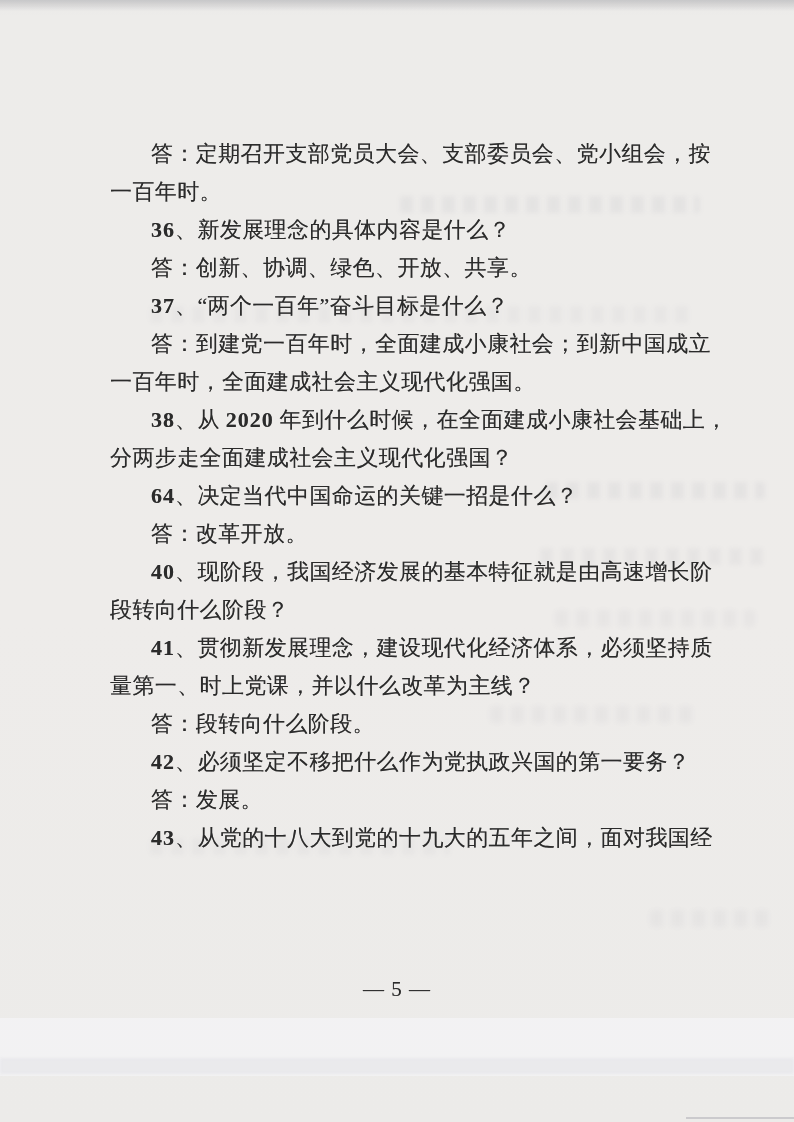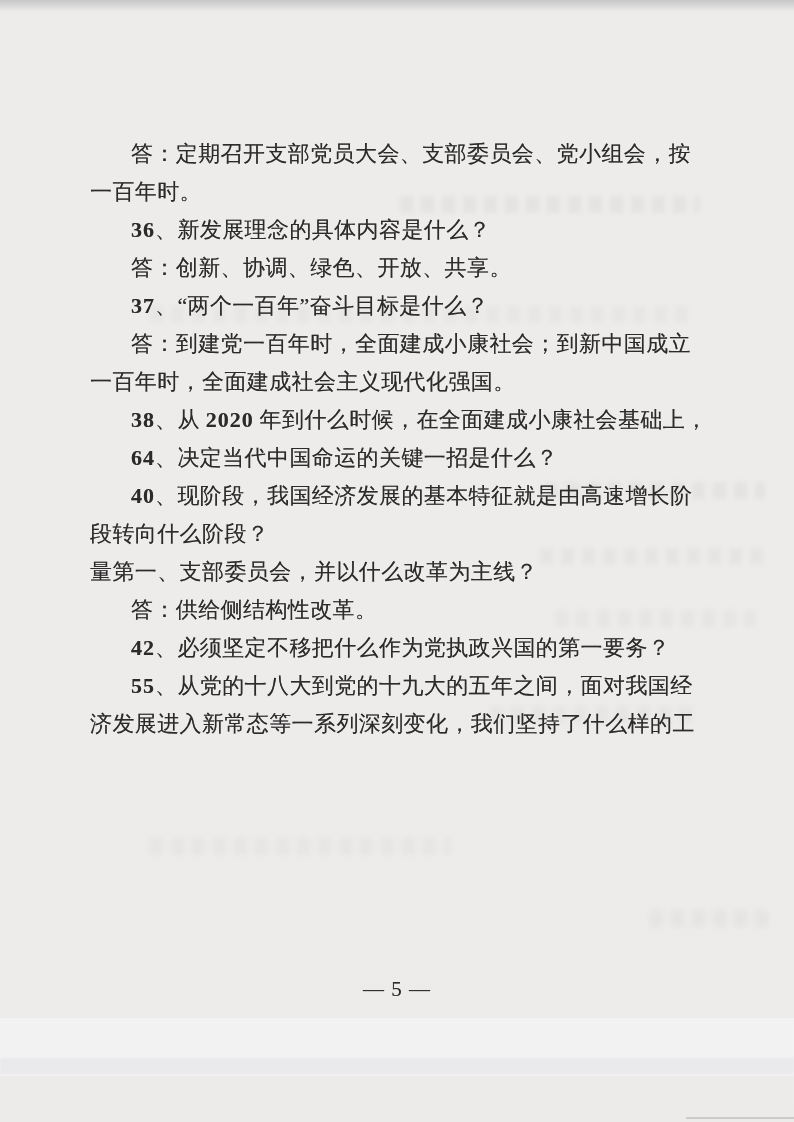--- a/index.html
+++ b/index.html
@@ -48,21 +48,21 @@
     position: absolute;
     right: 0;
     bottom: 3px;
     width: 108px;
     height: 2px;
     background: #cbcacd;
   }
   
   .body-text {
     position: absolute;
-    left: 90px;
+    left: 110px;
     top: 135px;
     width: 616px;
     font-size: 22px;
     line-height: 38px;
     letter-spacing: 0.4px;
     color: #2b2b2b;
     text-shadow: 0 0 0.5px rgba(43,43,43,0.55);
   }
   .line {
     height: 38px;
@@ -115,28 +115,31 @@
 
   <div class="body-text" id="doc-lines">
       <div class="line indent"><span>答：定期召开支部党员大会、支部委员会、党小组会，按</span></div>
       <div class="line"><span>一百年时。</span></div>
       <div class="line indent"><span class="num">36</span><span>、新发展理念的具体内容是什么？</span></div>
       <div class="line indent"><span>答：创新、协调、绿色、开放、共享。</span></div>
       <div class="line indent"><span class="num">37</span><span>、“两个一百年”奋斗目标是什么？</span></div>
       <div class="line indent"><span>答：到建党一百年时，全面建成小康社会；到新中国成立</span></div>
       <div class="line"><span>一百年时，全面建成社会主义现代化强国。</span></div>
       <div class="line indent"><span class="num">38</span><span>、从 </span><span class="num">2020</span><span> 年到什么时候，在全面建成小康社会基础上，</span></div>
+      <div class="line"><span>分两步走全面建成社会主义现代化强国？</span></div>
       <div class="line indent"><span class="num">64</span><span>、决定当代中国命运的关键一招是什么？</span></div>
+      <div class="line indent"><span>答：改革开放。</span></div>
       <div class="line indent"><span class="num">40</span><span>、现阶段，我国经济发展的基本特征就是由高速增长阶</span></div>
       <div class="line"><span>段转向什么阶段？</span></div>
-      <div class="line"><span>量第一、支部委员会，并以什么改革为主线？</span></div>
-      <div class="line indent"><span>答：供给侧结构性改革。</span></div>
+      <div class="line indent"><span class="num">41</span><span>、贯彻新发展理念，建设现代化经济体系，必须坚持质</span></div>
+      <div class="line"><span>量第一、时上党课，并以什么改革为主线？</span></div>
+      <div class="line indent"><span>答：段转向什么阶段。</span></div>
       <div class="line indent"><span class="num">42</span><span>、必须坚定不移把什么作为党执政兴国的第一要务？</span></div>
-      <div class="line indent"><span class="num">55</span><span>、从党的十八大到党的十九大的五年之间，面对我国经</span></div>
-      <div class="line"><span>济发展进入新常态等一系列深刻变化，我们坚持了什么样的工</span></div>
+      <div class="line indent"><span>答：发展。</span></div>
+      <div class="line indent"><span class="num">43</span><span>、从党的十八大到党的十九大的五年之间，面对我国经</span></div>
     </div>
 
   <div class="page-number">— 5 —</div>
 
   <div class="scan-band-light"></div>
   <div class="scan-band-dark"></div>
   <div class="corner-line"></div>
 
 </div>
 

